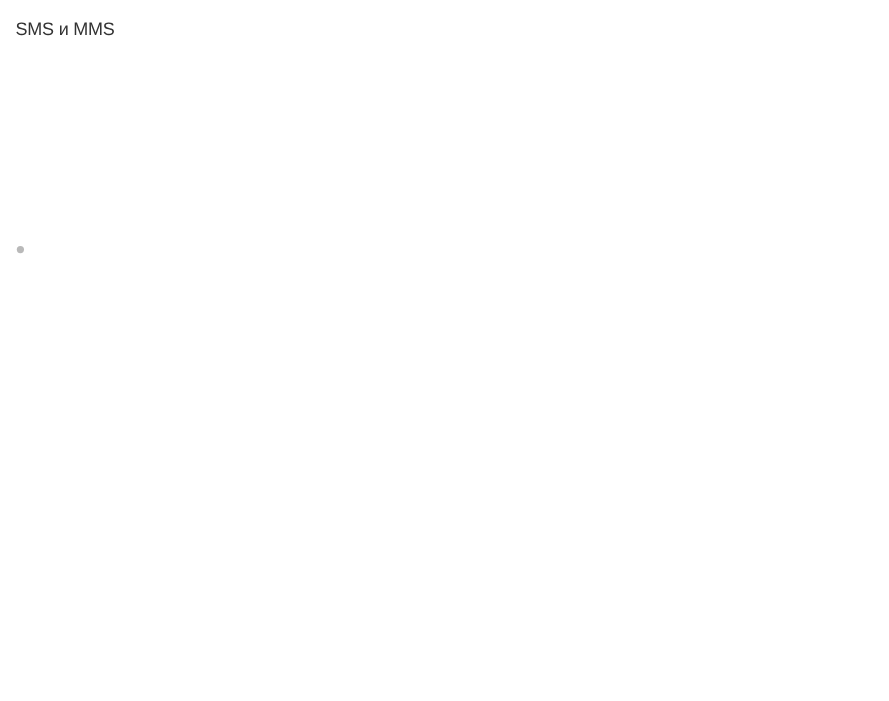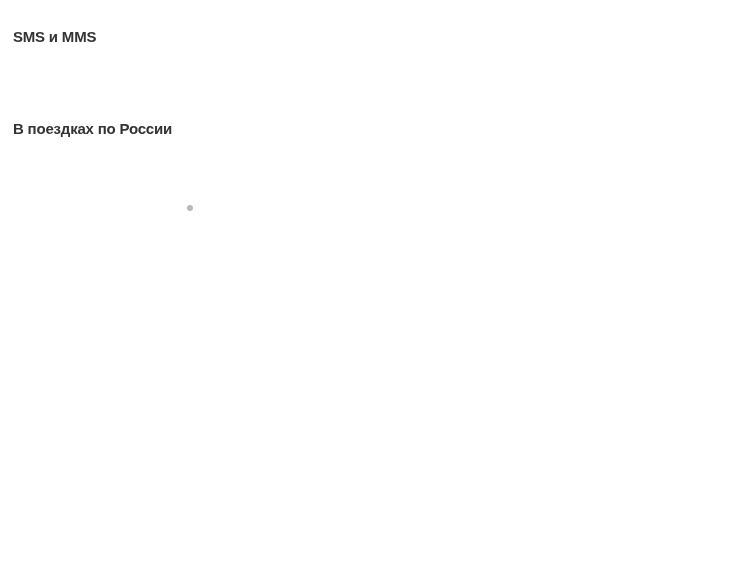--- a/index.html
+++ b/index.html
@@ -22,24 +22,23 @@
     .section {
       display: flex;
       align-items: flex-start;
     }
     .section-travel {
       margin-top: 46px;
     }
     .label-col {
       flex: 0 0 173px;
       width: 173px;
-      font-weight: bold;
+      font-weight: normal;
       font-size: 15px;
       color: #333333;
-      margin-top: 12px;
     }
     .body-col {
       flex: 1 1 auto;
       min-width: 0;
       white-space: pre;
       overflow: hidden;
     }
     .para + .para {
       margin-top: 24px;
     }
@@ -65,21 +64,20 @@
 
 <div class="page">
 
   <div class="section section-sms">
     <div class="label-col">SMS и MMS</div>
     <div class="body-col">
     </div>
   </div>
 
   <div class="section section-travel">
-    <div class="label-col">В поездках по России</div>
     <div class="body-col">
       <ul class="bullets">
         <li class="bullet">
           <span class="bullet-dot"></span>
           
         </li>
         
         
         
         

